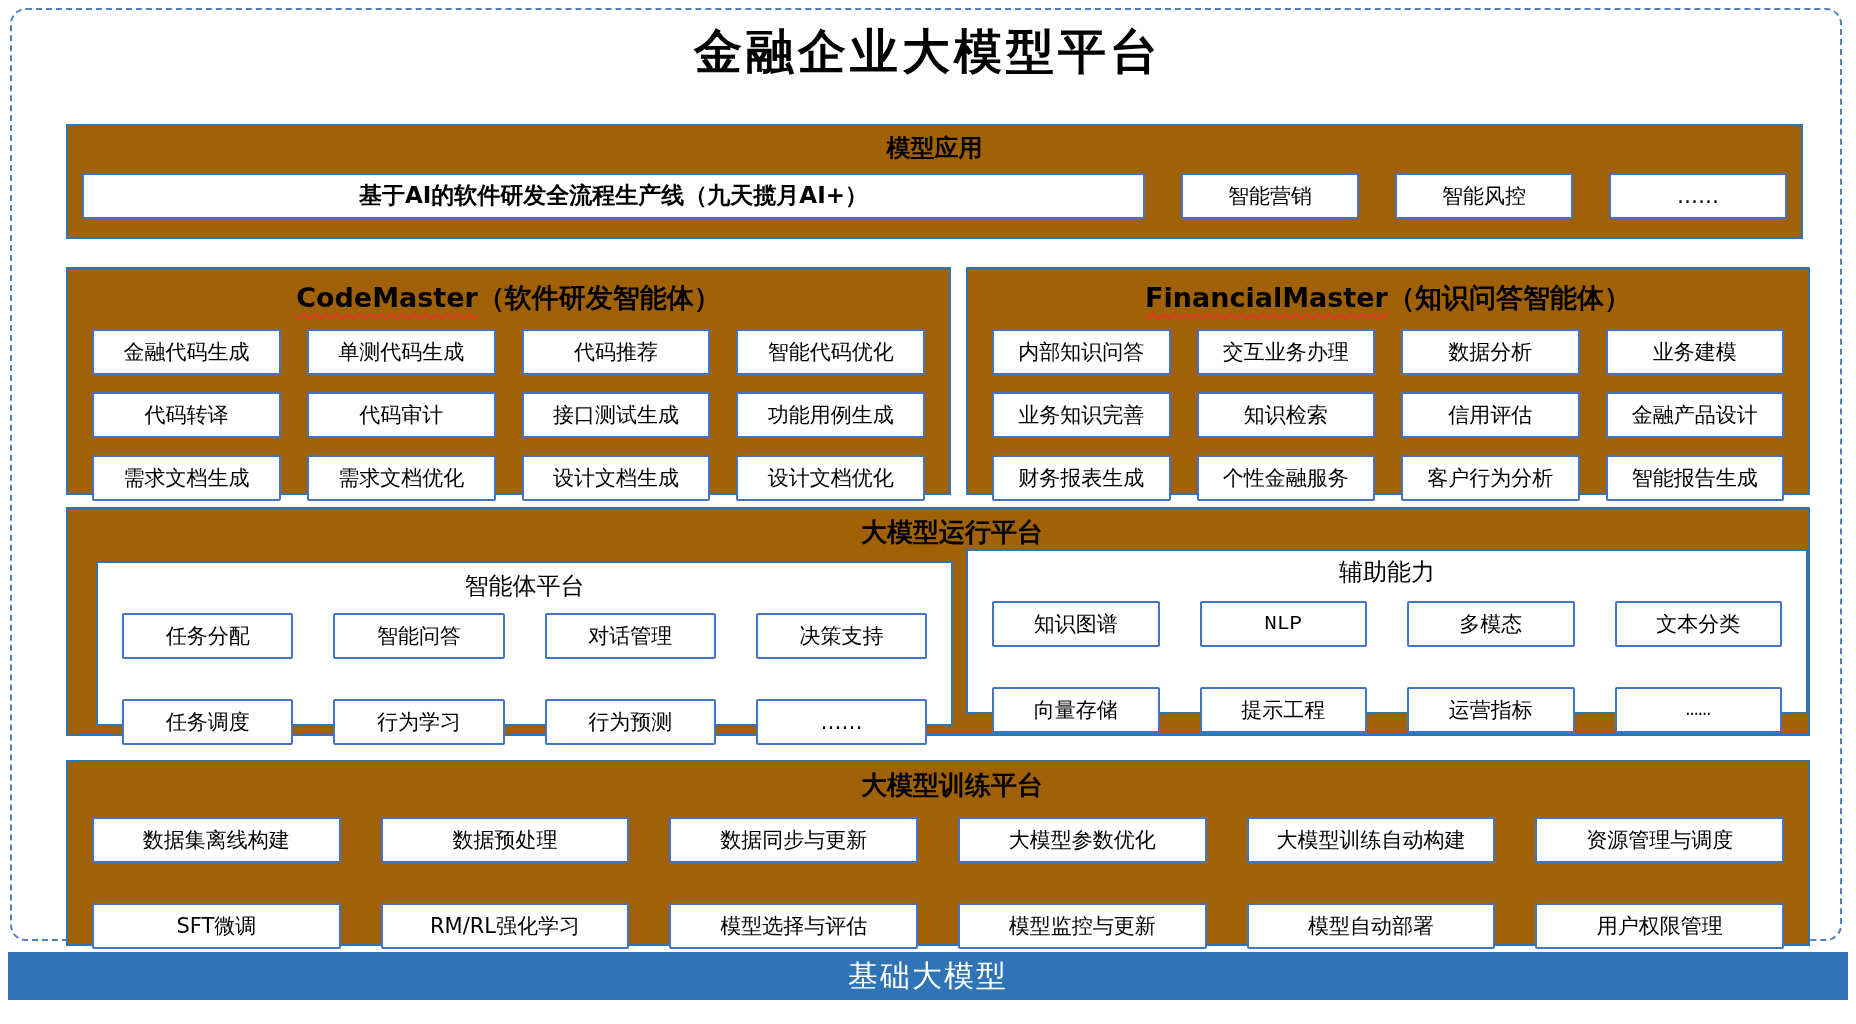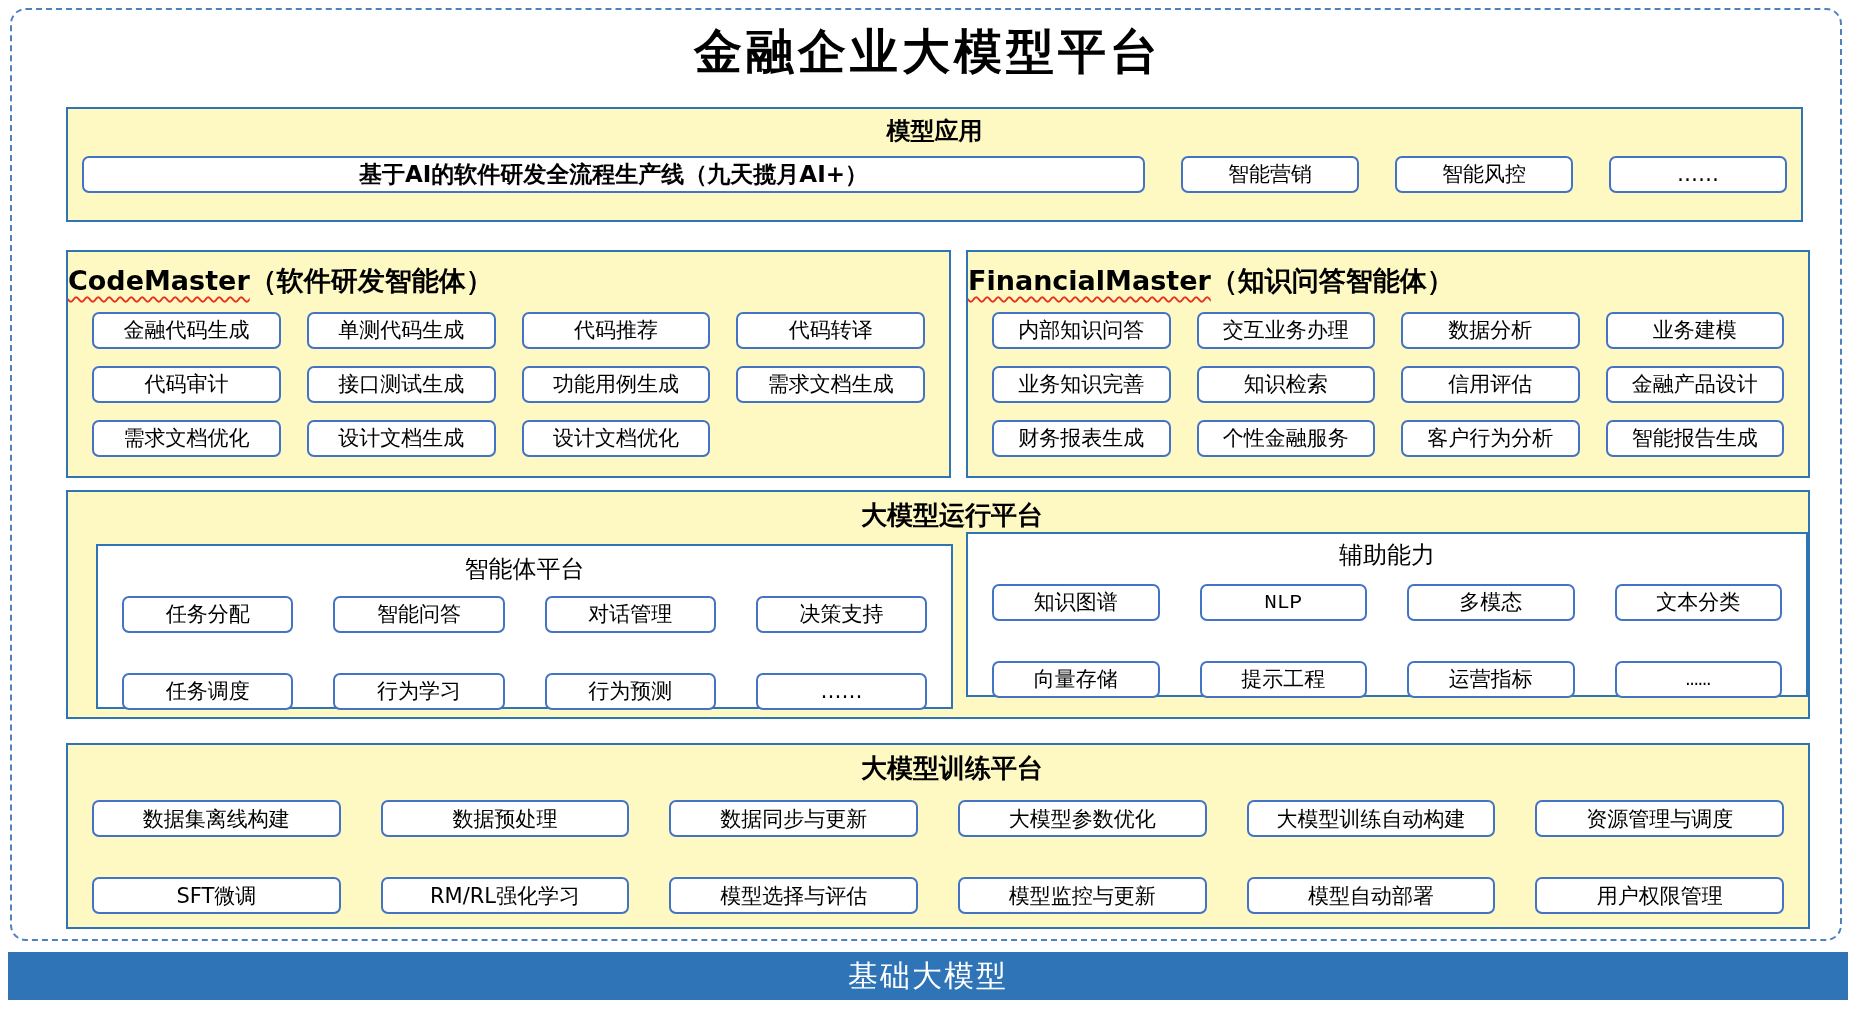--- a/index.html
+++ b/index.html
@@ -13,38 +13,38 @@
     position:absolute;left:10px;top:8px;width:1832px;height:933px;
     border:2px dashed #4f81bd;border-radius:16px;box-sizing:border-box;
   }
   .diagram-title{
     position:absolute;left:0;top:20px;width:100%;text-align:center;
     font-family:"DejaVu Serif","Liberation Serif",serif;
     font-size:48px;font-weight:700;letter-spacing:4px;
   }
   
   .section{
-    position:absolute;border:2px solid #2e75b6;background:#fef9c3;box-sizing:border-box;
+    position:absolute;border:2px solid #2e75b6;background:#a16207;box-sizing:border-box;margin-top:17px;
   }
   .sec-header{
     text-align:center;font-weight:700;font-size:24px;margin-top:8px;line-height:1.2;
   }
   .sec-header.big{font-size:26px;padding-left:28px;}
   .agent-header{
-    font-weight:700;font-size:27px;margin-top:12px;line-height:1.25;
+    text-align:center;font-weight:700;font-size:27px;margin-top:12px;line-height:1.25;
   }
   .wavy{
     text-decoration-line:underline;text-decoration-style:wavy;
     text-decoration-color:#e8321f;text-decoration-thickness:2px;
     text-underline-offset:6px;text-decoration-skip-ink:none;
   }
   
   .pill{
-    border:2px solid #4472c4;border-radius:7px;background:#fff;
-    height:37px;display:flex;align-items:center;justify-content:center;
+    border:2px solid #4472c4;border-radius:2px;background:#fff;
+    height:46px;display:flex;align-items:center;justify-content:center;
     font-size:21px;white-space:nowrap;box-sizing:border-box;
   }
   .pill.bold{font-weight:700;font-size:23px;}
   
   .app-row{
     display:flex;align-items:center;gap:36px;padding:0 14px;margin-top:10px;
   }
   .app-row .main-pill{flex:1 1 auto;}
   .app-row .small-pill{flex:0 0 178px;}
   
@@ -89,20 +89,21 @@
 </div>
 
 <div class="section" style="left:66px;top:250px;width:885px;height:228px;">
   <div class="agent-header">
     <span class="wavy">CodeMaster</span><span>（软件研发智能体）</span>
   </div>
   <div class="grid4">
     <div class="pill">金融代码生成</div>
     <div class="pill">单测代码生成</div>
     <div class="pill">代码推荐</div>
+    <div class="pill">智能代码优化</div>
     <div class="pill">代码转译</div>
     <div class="pill">代码审计</div>
     <div class="pill">接口测试生成</div>
     <div class="pill">功能用例生成</div>
     <div class="pill">需求文档生成</div>
     <div class="pill">需求文档优化</div>
     <div class="pill">设计文档生成</div>
     <div class="pill">设计文档优化</div>
   </div>
 </div>

